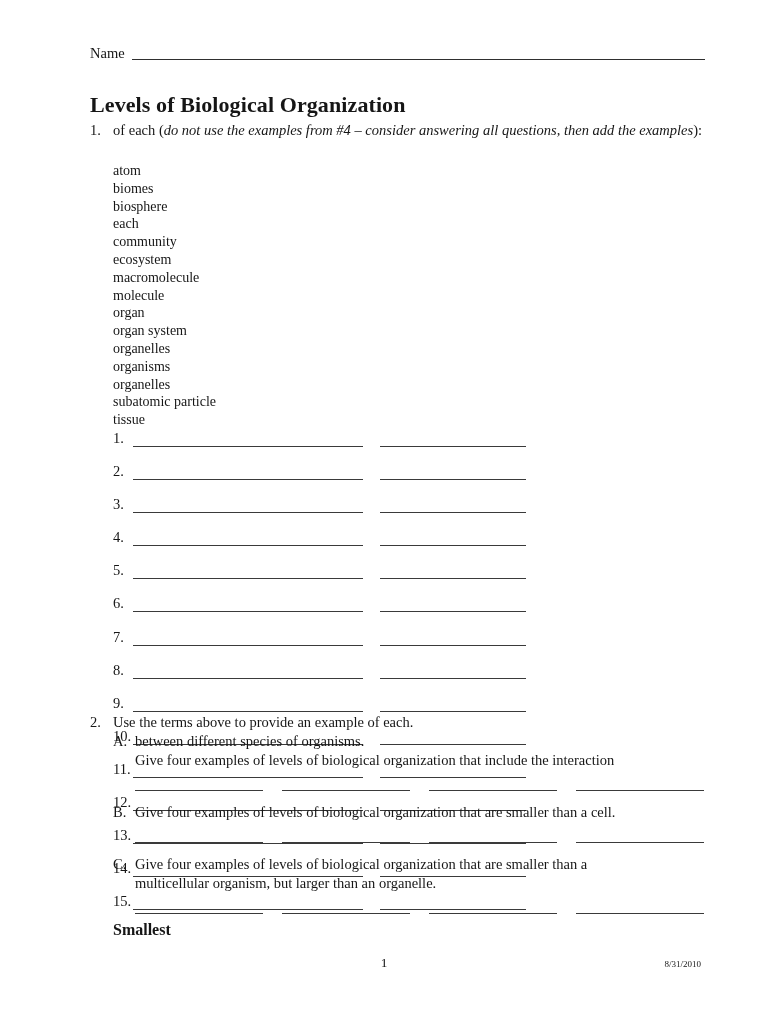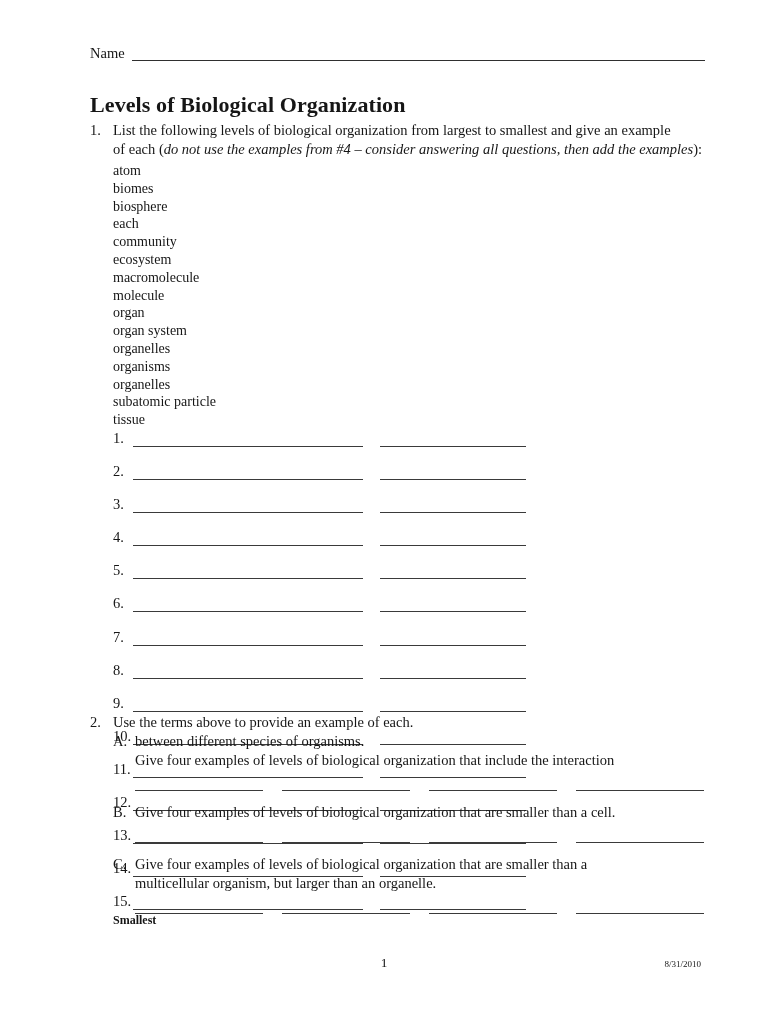--- a/index.html
+++ b/index.html
@@ -4,42 +4,42 @@
 <style>
   * { margin:0; padding:0; box-sizing:border-box; }
   html,body { background:#ffffff; }
   .page {
     position:relative; width:768px; height:1024px; background:#ffffff;
     font-family:"Liberation Serif", serif; color:#161616; overflow:hidden;
   }
   
   .header { position:absolute; left:90px; top:45px; right:63px; display:flex; }
   .hleft { width:321px; font-size:14.5px; line-height:18px; }
-  .hright { flex:1; display:flex; align-items:center; font-size:14.5px; }
+  .hright { flex:1; display:flex; align-items:flex-start; font-size:14.5px; }
   .nameline { flex:1; border-bottom:1.4px solid #2f2f2f; height:15px; margin-left:7px; }
   
   .title { position:absolute; left:90px; top:92px; font-size:22px; font-weight:bold; letter-spacing:0.1px; }
   
   .q1 { position:absolute; left:90px; top:121px; width:640px; font-size:14.5px; line-height:19px; }
   .qnum { position:absolute; left:0; top:0; }
   .qtext { margin-left:23px; }
   .qline { white-space:nowrap; }
   
   .q1body { position:absolute; left:113px; top:162px; display:flex;flex-direction:column; }
   .terms { width:167px; list-style:none; font-size:14px; line-height:17.8px; }
   .anscol { width:433px; }
   .colheads { display:flex; font-size:14.5px; font-weight:bold; margin-top:7px; height:18px; }
   .colheads .lg { width:267px; }
   .rows { }
   .row { display:flex; align-items:flex-end; height:33.1px; padding-bottom:1px; font-size:14.5px; }
   .row:first-child { height:19px; }
   .rown { width:20px; }
   .ansline { width:230px; border-bottom:1.4px solid #3a3a3a; height:16px; }
   .exline { width:146px; border-bottom:1.4px solid #3a3a3a; height:16px; margin-left:17px; }
-  .smallest { font-size:12px; font-weight:bold; margin-top:2px; }
+  .smallest { font-size:16px; font-weight:bold; margin-top:10px; }
   
   .q2 { position:absolute; left:90px; top:713px; width:640px; font-size:14.5px; line-height:19px; }
   .q2head { position:relative; }
   .q2text { margin-left:23px; white-space:nowrap; }
   .parts { margin-left:23px; }
   .part { position:relative; margin-top:0; }
   .part + .part { margin-top:12px; }
   .pletter { position:absolute; left:0; top:0; }
   .plines { margin-left:22px; }
   .pline { white-space:nowrap; }
@@ -59,21 +59,20 @@
       <span>Name</span>
       <span class="nameline"></span>
     </div>
   </div>
 
   <div class="title">Levels of Biological Organization</div>
 
   <div class="q1">
     <span class="qnum">1.</span>
     <div class="qtext">
-      <div class="qline">List the following levels of biological organization from largest to smallest and give an example</div>
       <div class="qline"><span>of each (</span><i>do not use the examples from #4 – consider answering all questions, then add the examples</i><span>):</span></div>
     </div>
   </div>
 
   <div class="q1body">
     <ul class="terms">
         <li class="term">atom</li>
         <li class="term">biomes</li>
         <li class="term">biosphere</li>
         <li class="term">each</li>

